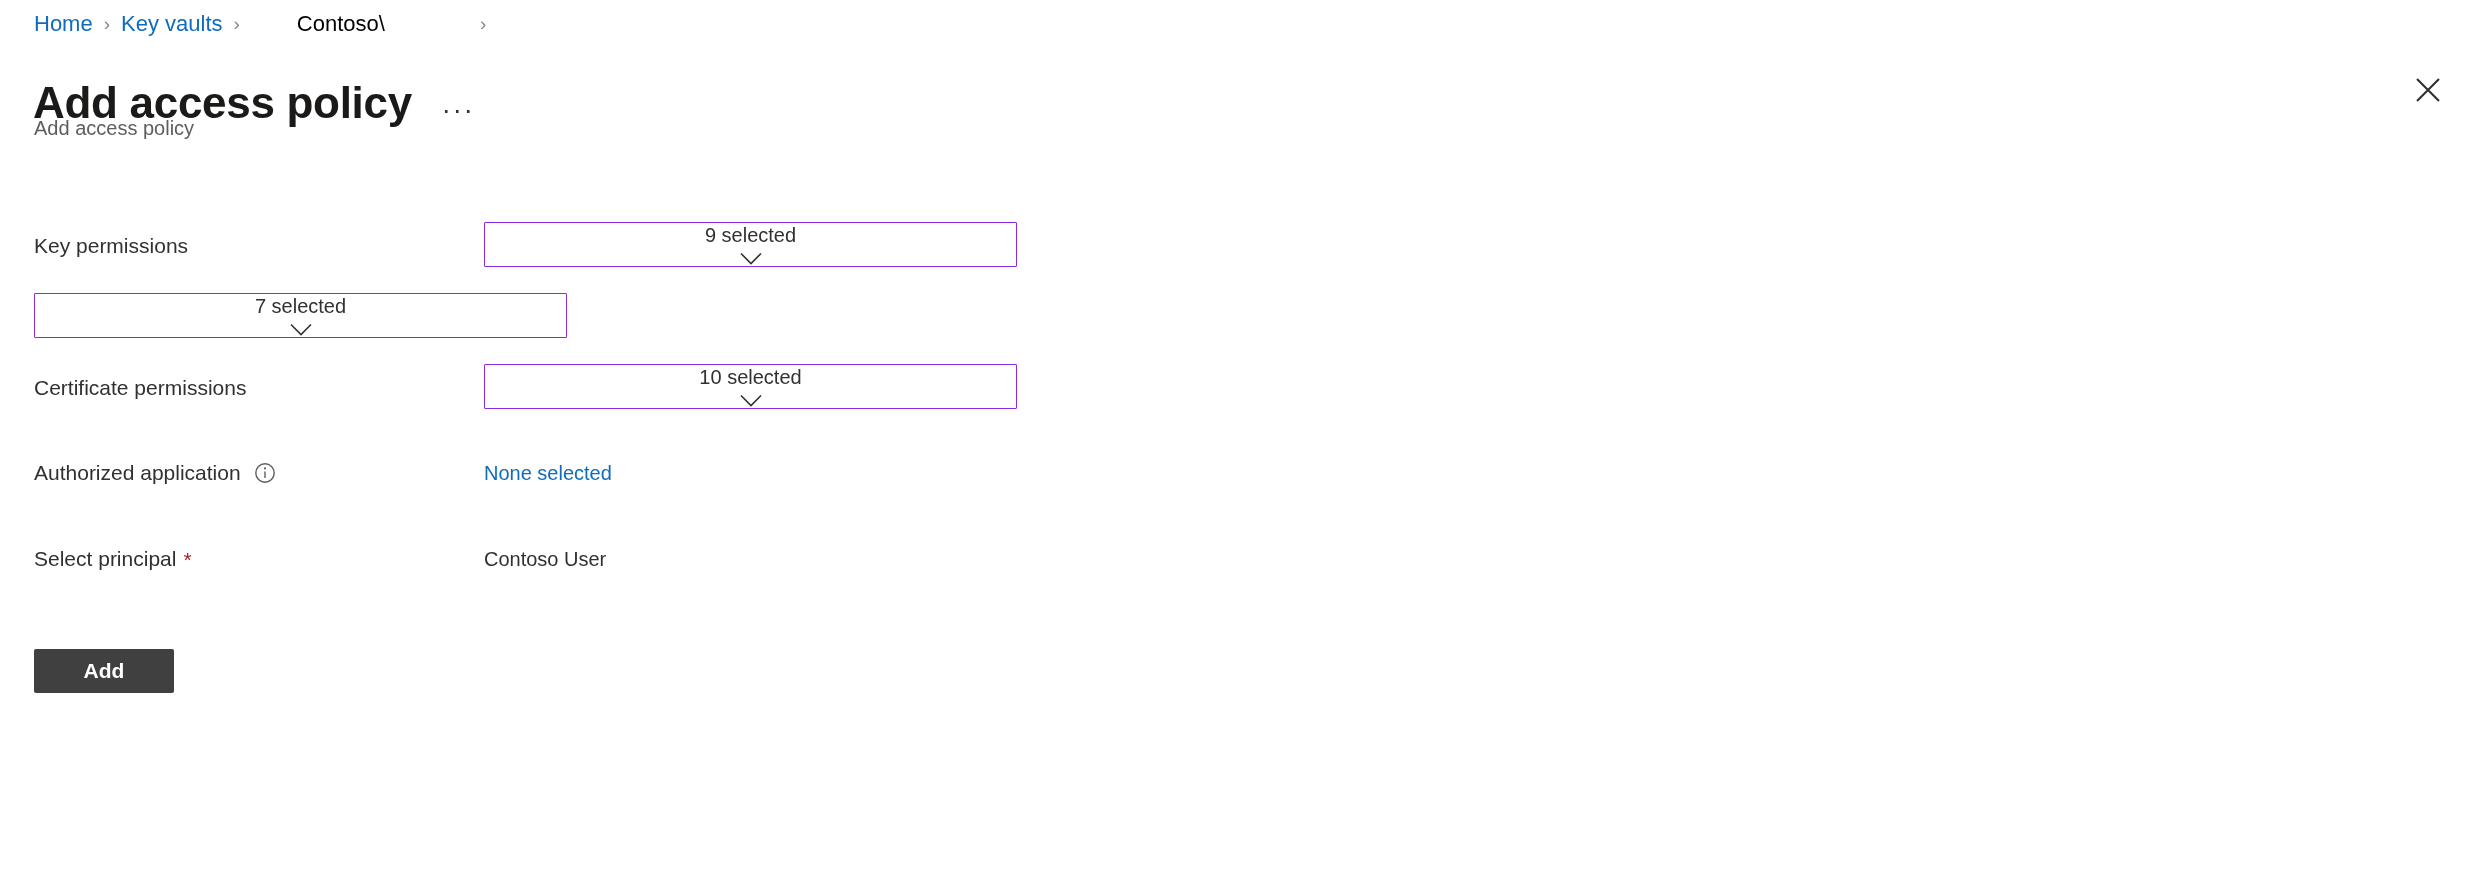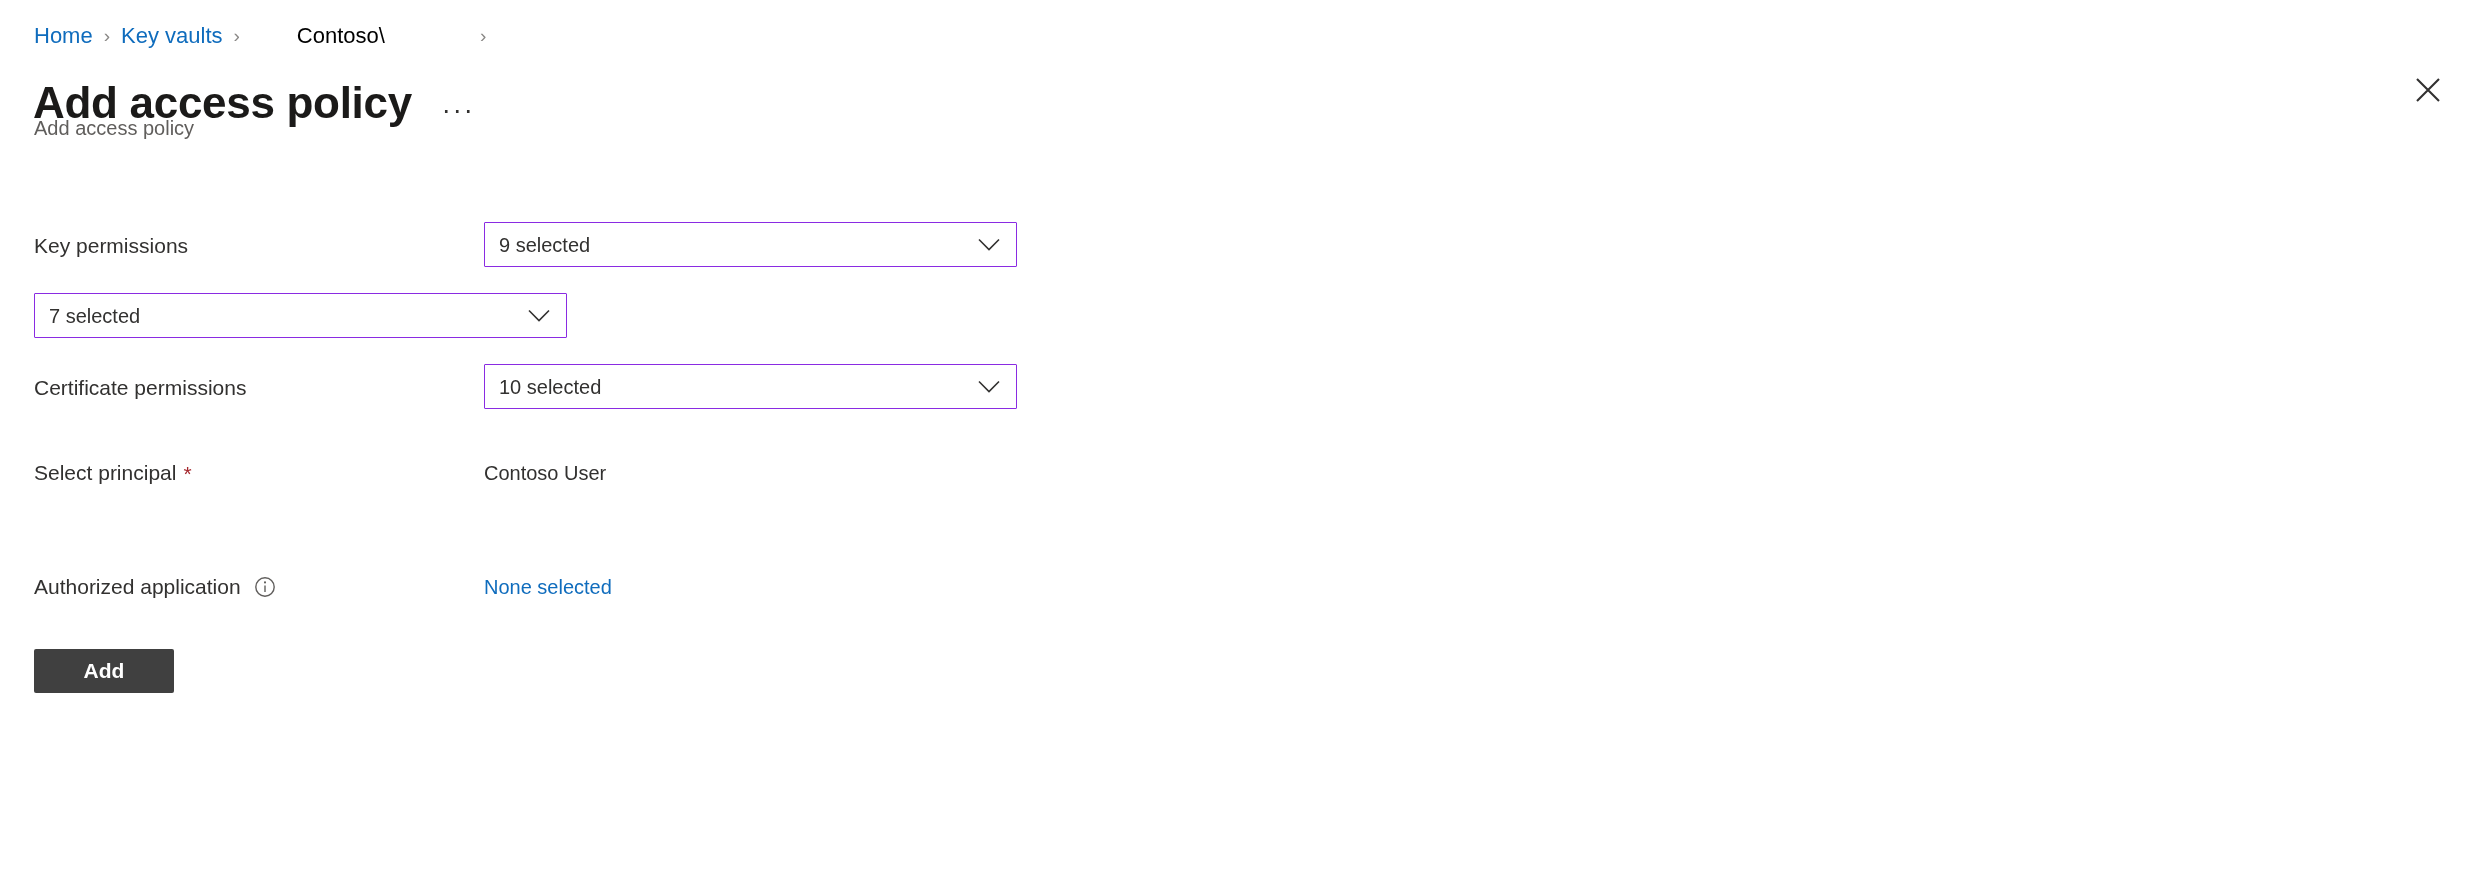--- a/index.html
+++ b/index.html
@@ -21,21 +21,21 @@
     width: 2492px;
     height: 892px;
     background: #ffffff;
     box-sizing: border-box;
   }
 
   
   .breadcrumb {
     position: absolute;
     left: 34px;
-    top: 22px;
+    top: 10px;
     display: flex;
     align-items: center;
     font-size: 22px;
     line-height: 28px;
     white-space: nowrap;
   }
   .crumb-link {
     color: #0f6cbd;
     cursor: pointer;
     text-decoration: none;
@@ -158,21 +158,21 @@
     box-sizing: border-box;
     border: 1.6px solid #8a8886;
     background: #ffffff;
     display: flex;
     align-items: center;
     justify-content: space-between;
     padding: 0 14px 0 14px;
     cursor: pointer;
     border-radius: 1px;
   }
-  .dropdown.accent { border-color: #8a2be2; }
+  .dropdown.accent { border-color: #8a2be2; flex-direction: column; }
   .dropdown-value {
     font-size: 20px;
     line-height: 24px;
     color: #323130;
     white-space: nowrap;
     overflow: hidden;
     text-overflow: ellipsis;
   }
   .chevron {
     flex: 0 0 auto;
@@ -271,40 +271,40 @@
     <div class="form-row row-cert">
       <div class="field-label">Certificate permissions</div>
       <div class="dropdown accent">
         <span class="dropdown-value">10 selected</span>
         <span class="chevron">
           <svg width="22" height="14" viewBox="0 0 22 14" aria-hidden="true">
             <path d="M1 1.5 L11 11.5 L21 1.5" stroke="#323130" stroke-width="1.6" fill="none"></path>
           </svg>
         </span>
       </div>
-    </div>
-
-    <div class="form-row row-principal">
-      <div class="field-label">
-        <span>Select principal</span>
-        <span class="required-star">*</span>
-      </div>
-      <div class="static-value">Contoso User</div>
     </div>
 
     <div class="form-row row-authapp">
       <div class="field-label">
         <span>Authorized application</span>
         <span class="info-icon">
           <svg width="24" height="24" viewBox="0 0 24 24" aria-hidden="true">
             <circle cx="12" cy="12" r="9.2" stroke="#605e5c" stroke-width="1.4" fill="none"></circle>
             <circle cx="12" cy="7.4" r="1.05" fill="#605e5c"></circle>
             <path d="M12 10.4 L12 17" stroke="#605e5c" stroke-width="1.4" fill="none"></path>
           </svg>
         </span>
       </div>
       <div class="link-value">None selected</div>
     </div>
 
+    <div class="form-row row-principal">
+      <div class="field-label">
+        <span>Select principal</span>
+        <span class="required-star">*</span>
+      </div>
+      <div class="static-value">Contoso User</div>
+    </div>
+
     <button class="add-button">Add</button>
 
   </div>
 </div>
 
 </body></html>

